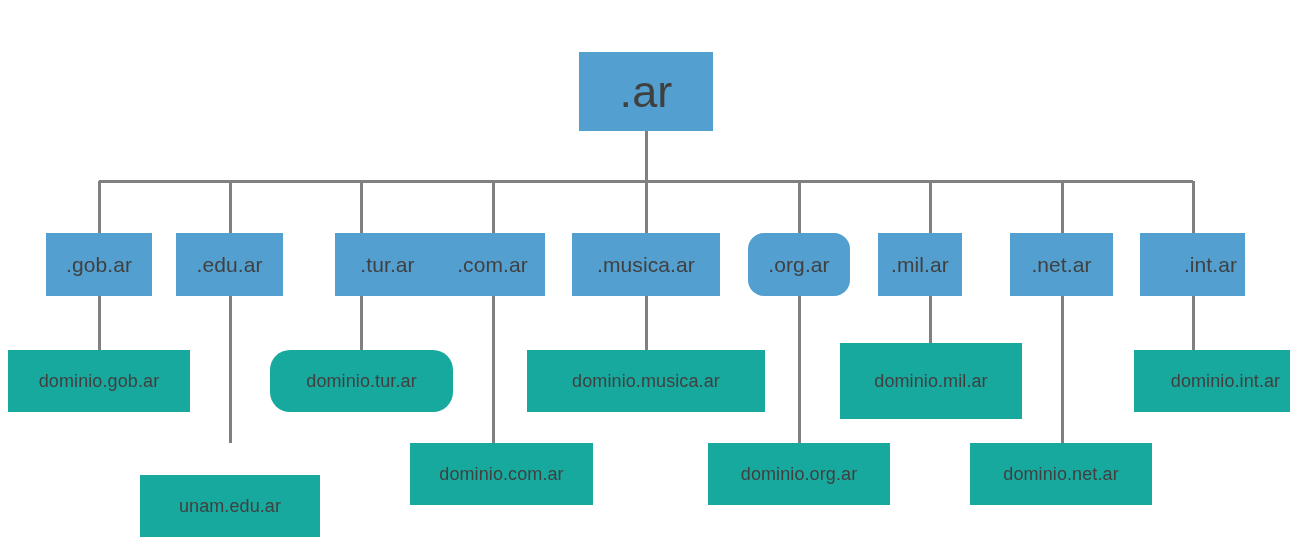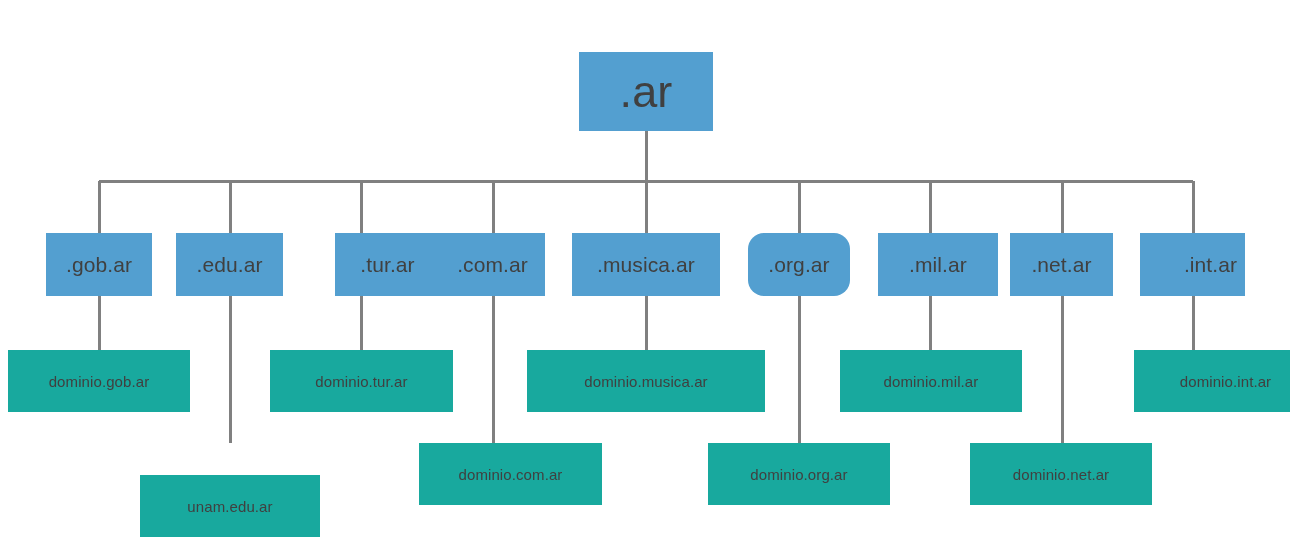--- a/index.html
+++ b/index.html
@@ -44,21 +44,21 @@
   .node-root {
     background: #539fd0;
     font-size: 45px;
   }
   .node-tld {
     background: #539fd0;
     font-size: 21px;
   }
   .node-domain {
     background: #18a99e;
-    font-size: 15px;
+    font-size: 18px;
   }
 </style>
 </head>
 <body>
 
 <div id="diagram-canvas">
 
   <svg id="connector-layer" viewBox="0 0 1290 556" width="1290" height="556" xmlns="http://www.w3.org/2000/svg">
       <line x1="646" y1="131" x2="646" y2="181" stroke="#808080" stroke-width="3" shape-rendering="crispEdges"></line>
       <line x1="99" y1="181" x2="1193" y2="181" stroke="#808080" stroke-width="3" shape-rendering="crispEdges"></line>
@@ -83,27 +83,27 @@
     </svg>
 
   <div id="node-layer">
       <div class="node node-root" style="left: 579px; top: 52px; width: 134px; height: 79px;">.ar</div>
       <div class="node node-tld" style="left: 46px; top: 233px; width: 106px; height: 63px;">.gob.ar</div>
       <div class="node node-tld" style="left: 176px; top: 233px; width: 107px; height: 63px;">.edu.ar</div>
       <div class="node node-tld" style="left: 308px; top: 233px; width: 105px; height: 63px; margin-left: 27px;">.tur.ar</div>
       <div class="node node-tld" style="left: 440px; top: 233px; width: 105px; height: 63px;">.com.ar</div>
       <div class="node node-tld" style="left: 572px; top: 233px; width: 148px; height: 63px;">.musica.ar</div>
       <div class="node node-tld" style="left: 748px; top: 233px; width: 102px; height: 63px; border-radius: 16px;">.org.ar</div>
-      <div class="node node-tld" style="left: 878px; top: 233px; width: 120px; height: 63px;">.mil.ar</div>
+      <div class="node node-tld" style="left: 878px; top: 233px; width: 84px; height: 63px;">.mil.ar</div>
       <div class="node node-tld" style="left: 1010px; top: 233px; width: 103px; height: 63px;">.net.ar</div>
       <div class="node node-tld" style="left: 1140px; top: 233px; width: 105px; height: 63px; padding-left: 36px;">.int.ar</div>
       <div class="node node-domain" style="left: 8px; top: 350px; width: 182px; height: 62px;">dominio.gob.ar</div>
-      <div class="node node-domain" style="left: 270px; top: 350px; width: 183px; height: 62px;">dominio.tur.ar</div>
+      <div class="node node-domain" style="left: 270px; top: 350px; width: 183px; height: 62px; border-radius: 20px;">dominio.tur.ar</div>
       <div class="node node-domain" style="left: 527px; top: 350px; width: 238px; height: 62px;">dominio.musica.ar</div>
-      <div class="node node-domain" style="left: 840px; top: 350px; width: 182px; height: 62px;">dominio.mil.ar</div>
+      <div class="node node-domain" style="left: 840px; top: 343px; width: 182px; height: 76px;">dominio.mil.ar</div>
       <div class="node node-domain" style="left: 1102px; top: 350px; width: 183px; height: 62px; margin-left: 32px;">dominio.int.ar</div>
       <div class="node node-domain" style="left: 140px; top: 443px; width: 180px; height: 62px; margin-top: 32px;">unam.edu.ar</div>
-      <div class="node node-domain" style="left: 419px; top: 443px; width: 183px; height: 62px;">dominio.com.ar</div>
+      <div class="node node-domain" style="left: 410px; top: 443px; width: 183px; height: 62px;">dominio.com.ar</div>
       <div class="node node-domain" style="left: 708px; top: 443px; width: 182px; height: 62px;">dominio.org.ar</div>
       <div class="node node-domain" style="left: 970px; top: 443px; width: 182px; height: 62px;">dominio.net.ar</div>
     </div>
 
 </div>
 
 </body></html>

